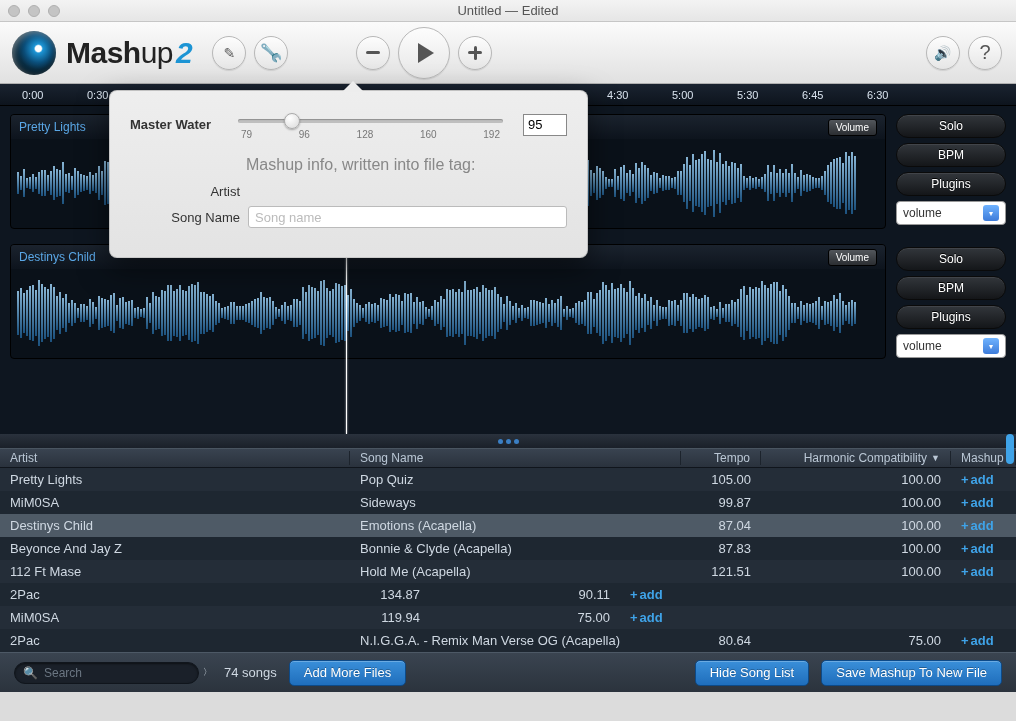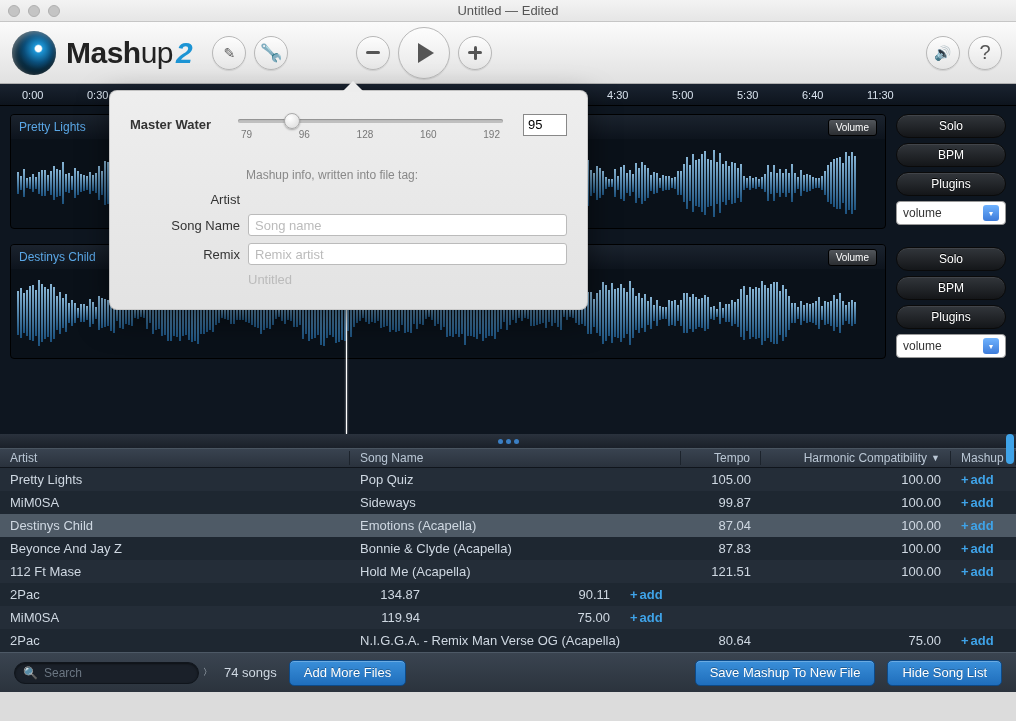--- a/index.html
+++ b/index.html
@@ -52,21 +52,21 @@
 
 .popover{position:absolute;left:109px;top:90px;width:479px;background:linear-gradient(#eeeeee,#e3e3e3);border-radius:8px;box-shadow:0 10px 30px rgba(0,0,0,.5);padding:18px 20px 22px;z-index:20;border:1px solid rgba(0,0,0,.15)}
 .popover:before{content:"";position:absolute;top:-10px;left:232px;width:0;height:0;border-left:11px solid transparent;border-right:11px solid transparent;border-bottom:11px solid #ededed}
 .tempo-row{display:flex;align-items:center;gap:12px;margin-bottom:6px}
 .tempo-row .lbl{font-size:13px;font-weight:700;color:#333;width:96px;text-align:left}
 .slider-wrap{flex:1;position:relative}
 .htrack{height:4px;background:#bfbfbf;border-radius:2px;position:relative;margin-top:10px;box-shadow:inset 0 1px 1px rgba(0,0,0,.25)}
 .thumb{width:16px;height:16px;border-radius:50%;background:radial-gradient(circle at 35% 30%,#fff,#d9d9d9);border:1px solid #aaa;position:absolute;top:-6px;left:46px;cursor:pointer;box-shadow:0 1px 2px rgba(0,0,0,.3)}
 .slabels{display:flex;justify-content:space-between;font-size:10px;color:#777;margin-top:6px;padding:0 3px}
 .tempo-input{width:44px;height:22px;border:1px solid #888;background:#fff;text-align:left;padding-left:4px;font-size:13px;border-radius:0;margin-left:8px}
-.pop-sub{font-size:12px;color:#888;margin:28px 0 10px 116px}
+.pop-sub{font-size:16px;color:#888;margin:16px 0 10px 116px}
 .field-row{display:flex;align-items:center;margin-bottom:7px}
 .field-row .flbl{width:110px;text-align:right;font-size:13px;color:#333;margin-right:8px}
 .field-row input{flex:1;height:22px;border:1px solid #bbb;border-radius:3px;padding:0 6px;font-size:13px;color:#333;background:#fff}
 .field-row input::placeholder{color:#bbb}
 .pop-status{font-size:13px;color:#bbb;margin-left:118px;margin-top:6px}
 
 .songs{background:linear-gradient(#202832,#161d26 8px);flex:1}
 .grip{height:14px;display:flex;align-items:center;justify-content:center;gap:3px;background:linear-gradient(#2a323d,#1a2029)}
 .grip span{width:5px;height:5px;border-radius:50%;background:#3b7fc4}
 .thead{height:20px;background:linear-gradient(#394350,#2a323d);display:flex;color:#bac7d5;font-size:12px;align-items:center;border-top:1px solid #4a5561;border-bottom:1px solid #10151c}
@@ -150,22 +150,22 @@
       <span>1:00</span>
       <span>1:30</span>
       <span>2:00</span>
       <span>2:30</span>
       <span>3:00</span>
       <span>3:30</span>
       <span>4:00</span>
       <span>4:30</span>
       <span>5:00</span>
       <span>5:30</span>
-      <span>6:40</span>
-      <span>11:30</span>
+      <span>6:45</span>
+      <span>6:30</span>
     </div>
   <div class="playhead"></div>
 
   <div class="track track1">
     <div class="trackhead">
       <span>Pretty Lights</span>
       <span class="volbadge">Volume</span>
     </div>
     <div class="wave" id="wave1">
         <div class="bar" style="height: 21.6846px;"></div>
@@ -777,25 +777,20 @@
     <input class="tempo-input" value="95" style="">
   </div>
   <div class="pop-sub">Mashup info, written into file tag:</div>
   <div class="field-row">
     <div class="flbl">Artist</div>
   </div>
   <div class="field-row">
     <div class="flbl">Song Name</div>
     <input placeholder="Song name" style="">
   </div>
-  <div class="field-row">
-    <div class="flbl">Remix</div>
-    <input placeholder="Remix artist" style="">
-  </div>
-  <div class="pop-status">Untitled</div>
 </div>
 
 <div class="songs-wrap">
 <div class="songs">
   <div class="grip">
         <span></span>
         <span></span>
         <span></span>
       </div>
   <div class="thead">
@@ -870,15 +865,15 @@
 
 <div class="footer">
   <div class="searchbox">
     <span class="mag">🔍</span>
     <input placeholder="Search" style="">
   </div>
   <span class="searchcap">〉</span>
   <span class="songcount">74 songs</span>
   <div class="bluebtn">Add More Files</div>
   <div class="gap"></div>
+  <div class="bluebtn">Hide Song List</div>
   <div class="bluebtn">Save Mashup To New File</div>
-  <div class="bluebtn">Hide Song List</div>
 </div>
 
 </body></html>

